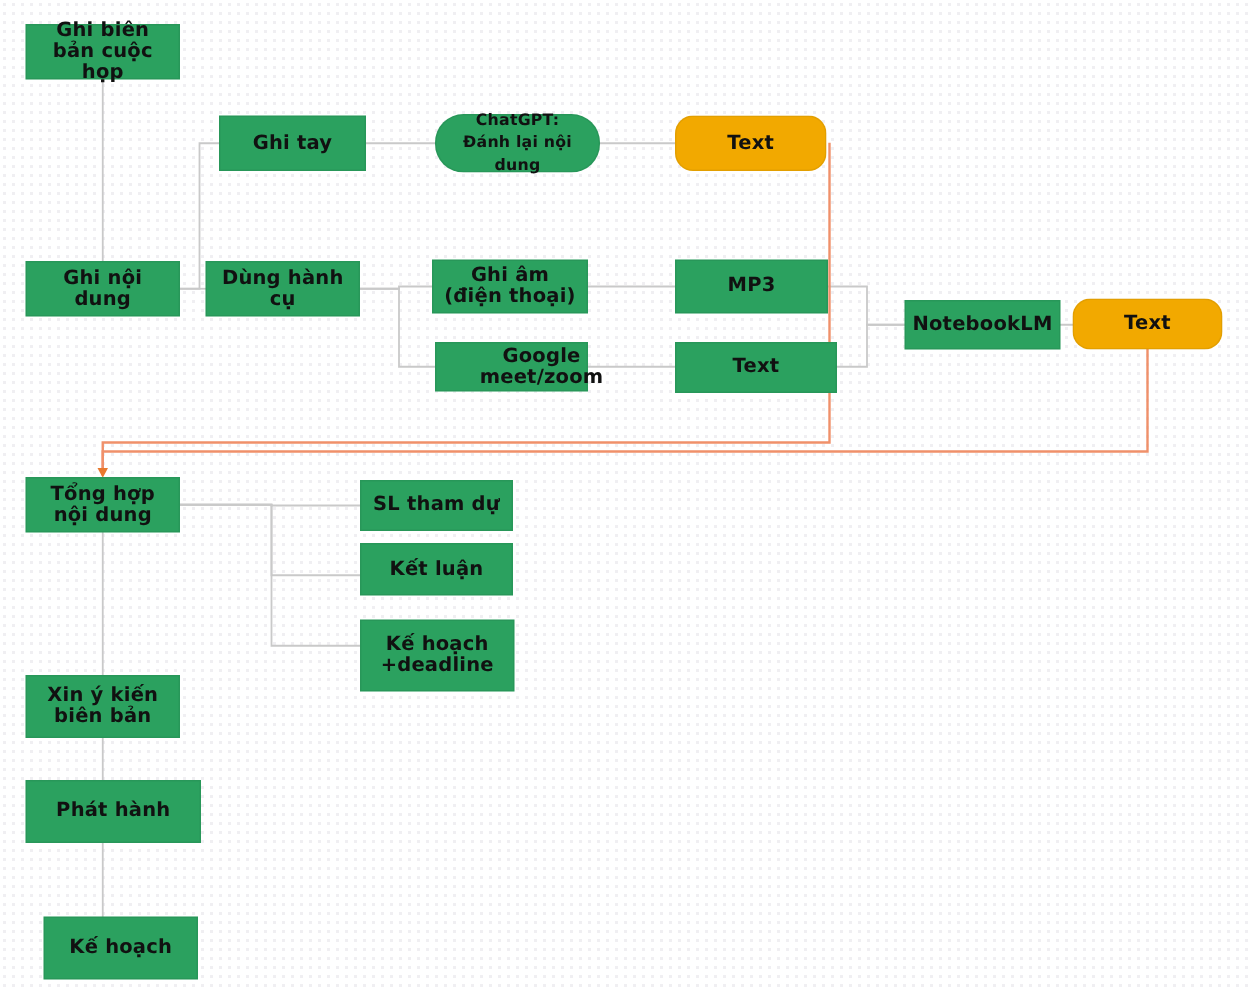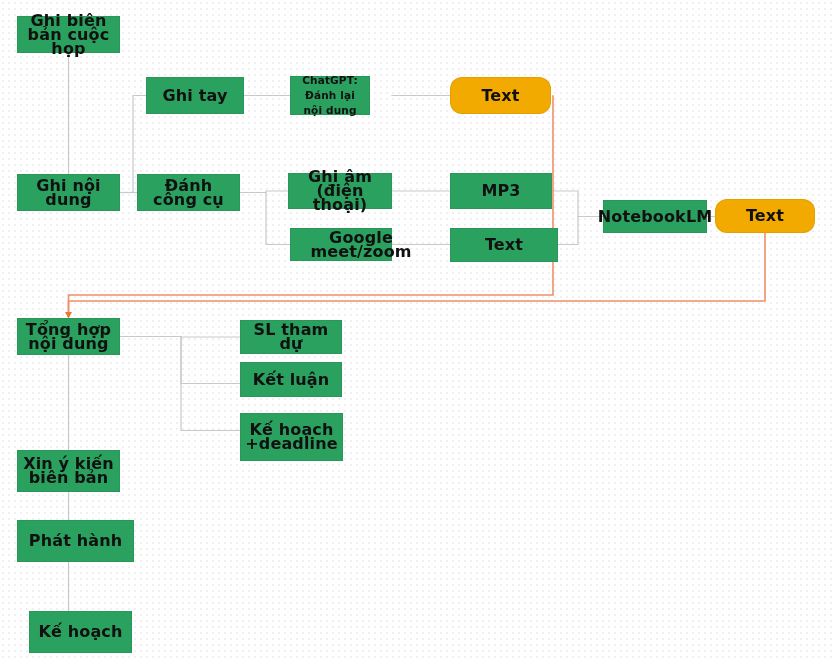--- a/index.html
+++ b/index.html
@@ -31,21 +31,21 @@
   }
   .node {
     position: absolute;
     box-sizing: border-box;
     display: flex;
     align-items: center;
     justify-content: center;
     text-align: center;
     color: #111111;
     font-weight: bold;
-    font-size: 16px;
+    font-size: 13px;
     line-height: 14px;
     letter-spacing: 0.15px;
     padding: 2px 4px;
     border: 1px solid rgba(0,0,0,0.06);
     z-index: 2;
   }
   .node.green { background: #2ba15f; }
   .node.orange { background: #f2a900; border-radius: 12px; }
   .node .lbl { white-space: pre-line; display: block; }
   .node.two-line { font-size: 10.5px; line-height: 15px; }
@@ -83,23 +83,23 @@
       <div class="node green" style="left: 17px; top: 16px; width: 103px; height: 37px;">
         <span class="lbl">Ghi biên bản cuộc họp</span>
       </div>
       <div class="node green" style="left: 17px; top: 174px; width: 103px; height: 37px;">
         <span class="lbl">Ghi nội dung</span>
       </div>
       <div class="node green" style="left: 146px; top: 77px; width: 98px; height: 37px;">
         <span class="lbl">Ghi tay</span>
       </div>
       <div class="node green" style="left: 137px; top: 174px; width: 103px; height: 37px;">
-        <span class="lbl">Đánh công cụ</span>
+        <span class="lbl">Dùng hành cụ</span>
       </div>
-      <div class="node green two-line" style="left: 290px; top: 76px; width: 80px; height: 39px;">
+      <div class="node green two-line" style="left: 290px; top: 76px; width: 110px; height: 39px; border-radius: 19px;">
         <span class="lbl">ChatGPT:
 Đánh lại nội dung</span>
       </div>
       <div class="node green" style="left: 288px; top: 173px; width: 104px; height: 36px;">
         <span class="lbl">Ghi âm (điện thoại)</span>
       </div>
       <div class="node green" style="left: 290px; top: 228px; width: 102px; height: 33px; padding-left: 44px;">
         <span class="lbl">Google meet/zoom</span>
       </div>
       <div class="node orange" style="left: 450px; top: 77px; width: 101px; height: 37px;">

